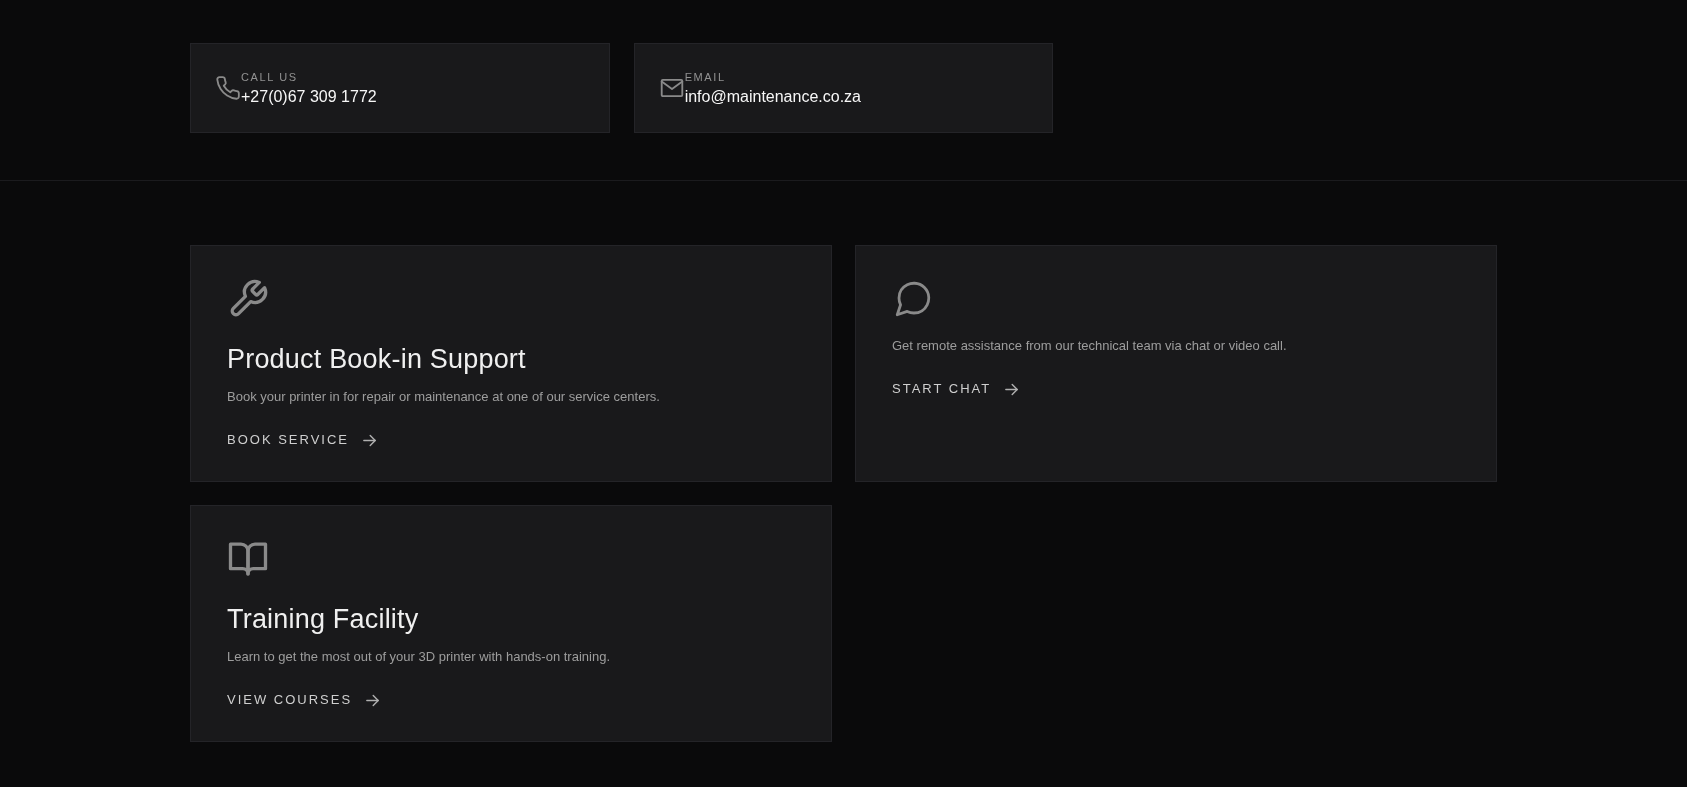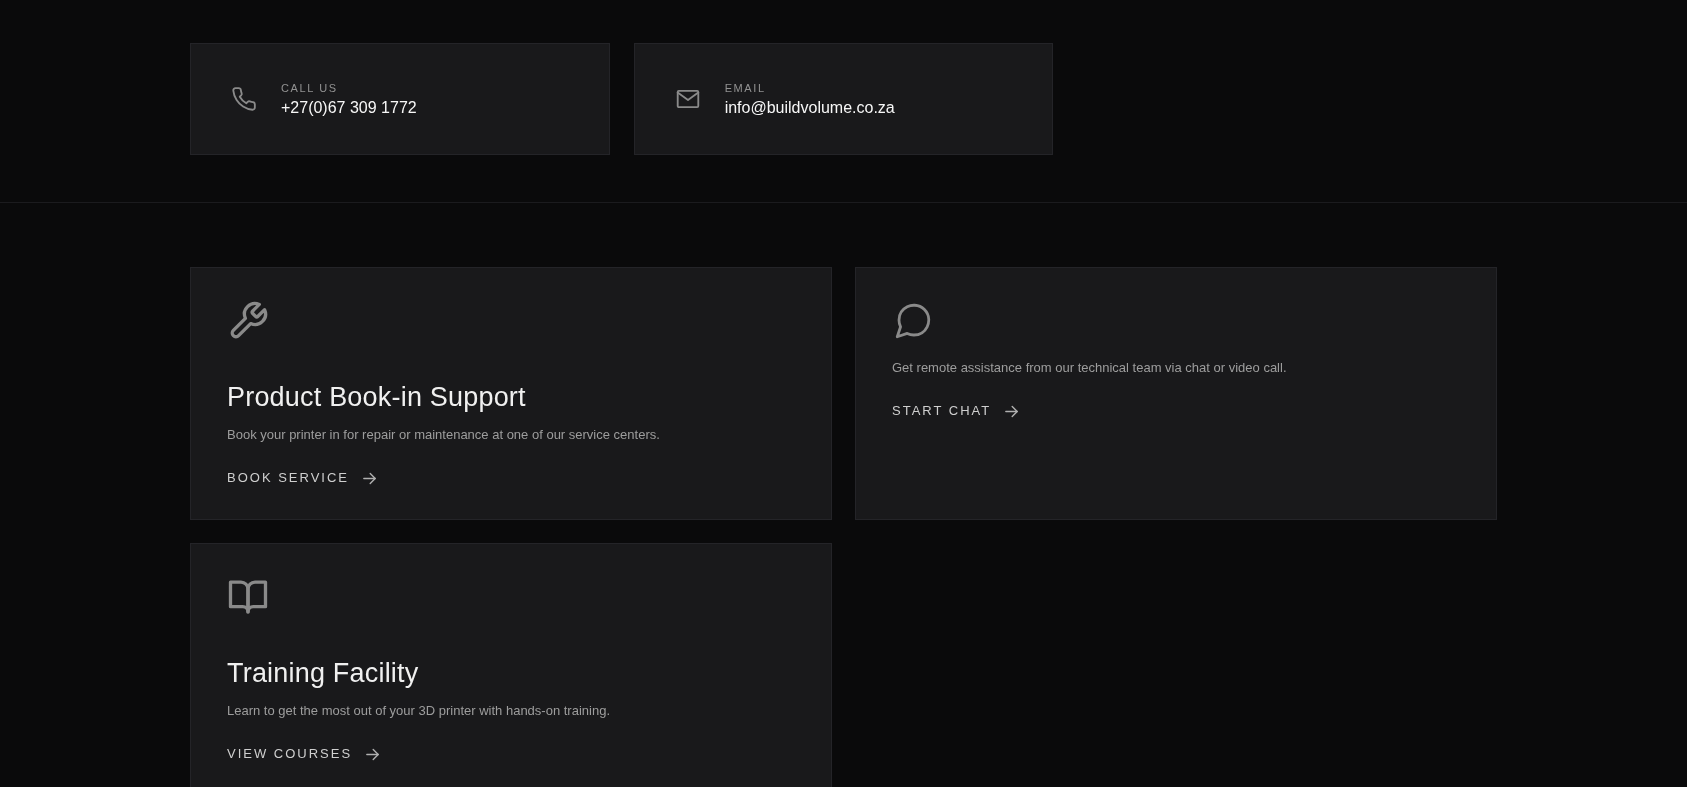--- a/index.html
+++ b/index.html
@@ -29,25 +29,24 @@
     border-bottom:1px solid var(--divider);
   }
   .contact-grid{
     display:grid;
     grid-template-columns:repeat(3,1fr);
     gap:24px;
   }
   .contact-card{
     background:var(--card-bg);
     border:1px solid var(--card-border);
-    height:112px;
+    height:90px;
     display:flex;
     align-items:center;
-    padding:0 40px;
-    gap:24px;
+    padding:0 24px;
     cursor:pointer;
   }
   .contact-icon{
     width:26px;height:26px;
     color:var(--icon-color);
     flex:0 0 auto;
     display:flex;align-items:center;justify-content:center;
   }
   .contact-icon svg{width:26px;height:26px;}
   .contact-text{display:flex;flex-direction:column;gap:5px;}
@@ -75,21 +74,21 @@
     border:1px solid var(--card-border);
     min-height:234px;
     padding:32px 36px 32px 36px;
   }
   .support-icon{
     width:42px;height:42px;
     color:var(--icon-color);
   }
   .support-icon svg{width:42px;height:42px;}
   .support-title{
-    margin-top:36px;
+    margin-top:20px;
     font-size:27px;
     font-weight:300;
     letter-spacing:0.2px;
     color:var(--title-color);
     line-height:1.15;
   }
   .support-desc{
     margin-top:13px;
     font-size:13px;
     color:var(--desc-color);
@@ -129,21 +128,21 @@
 
     <div class="contact-card">
       <span class="contact-icon">
         <svg viewBox="0 0 24 24" fill="none" stroke="currentColor" stroke-width="1.7" stroke-linecap="round" stroke-linejoin="round">
             <rect x="2.5" y="4.5" width="19" height="15" rx="1"></rect>
             <polyline points="2.5,6 12,13 21.5,6"></polyline>
           </svg>
       </span>
       <span class="contact-text">
         <span class="contact-label">EMAIL</span>
-        <span class="contact-value">info@buildvolume.co.za</span>
+        <span class="contact-value">info@maintenance.co.za</span>
       </span>
     </div>
 
 
   </div>
 </section>
 
 <section class="support-section">
   <div class="container support-grid">
 

